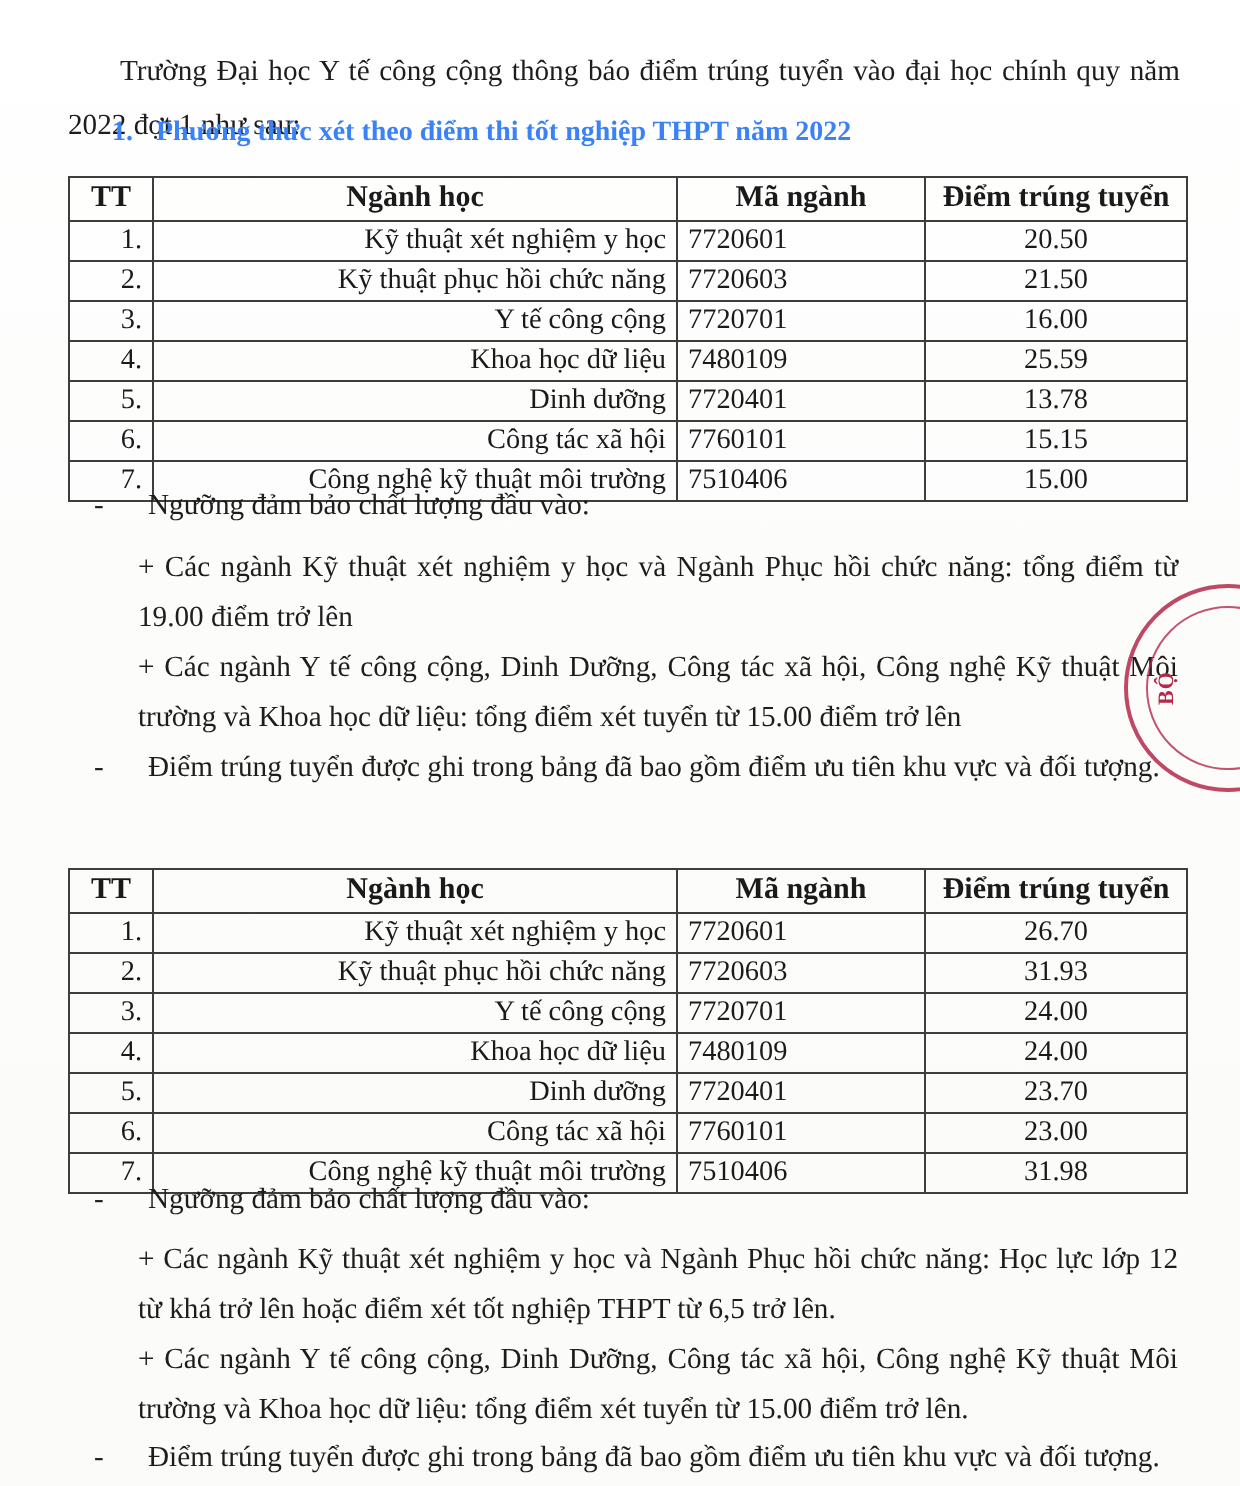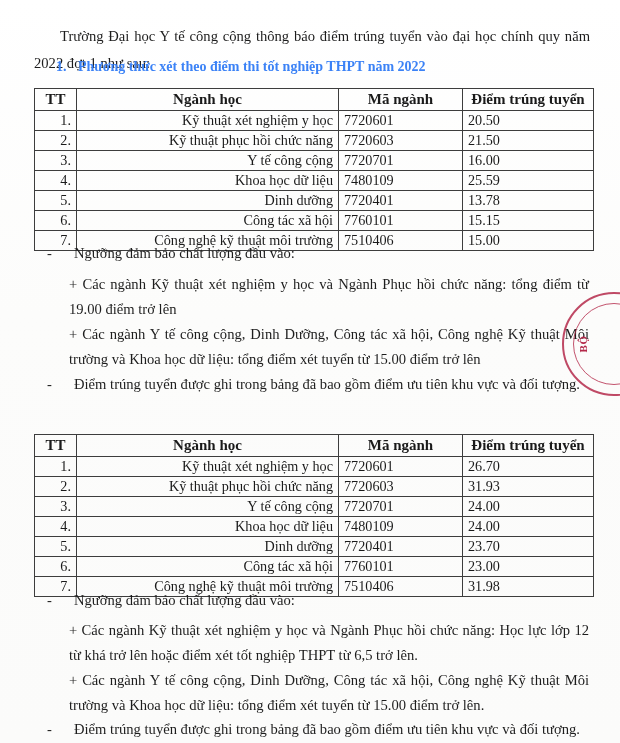--- a/index.html
+++ b/index.html
@@ -87,21 +87,21 @@
     font-size: 15px;
   }
   .col-tt    { width: 42px; }
   .col-name  { width: 262px; }
   .col-code  { width: 124px; }
   .col-score { width: 131px; }
 
   .c-tt    { text-align: right; padding-right: 9px; }
   .c-name  { text-align: right; padding-left: 7px; }
   .c-code  { }
-  .c-score { }
+  .c-score { text-align: center; }
 
   
   .note {
     position: absolute;
     font-size: 14.6px;
     line-height: 25px;
     color: #1d1d1d;
   }
   .note-dash {
     left: 47px;

